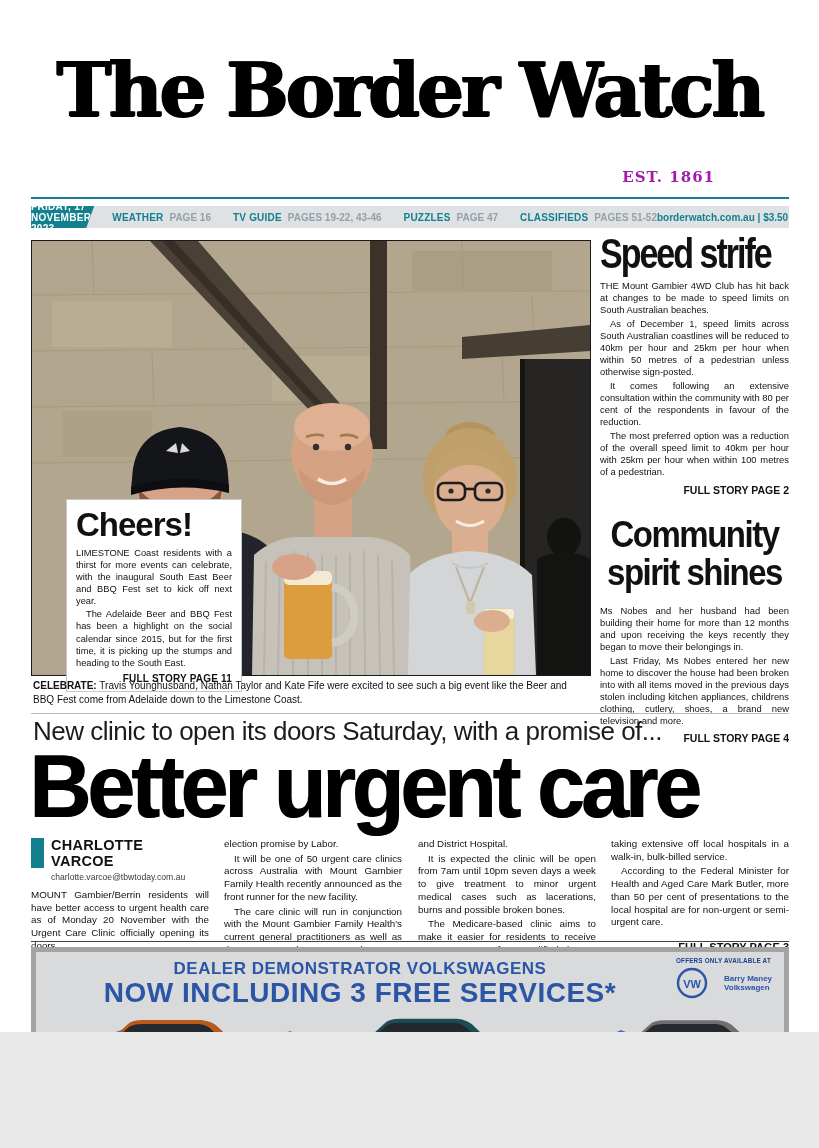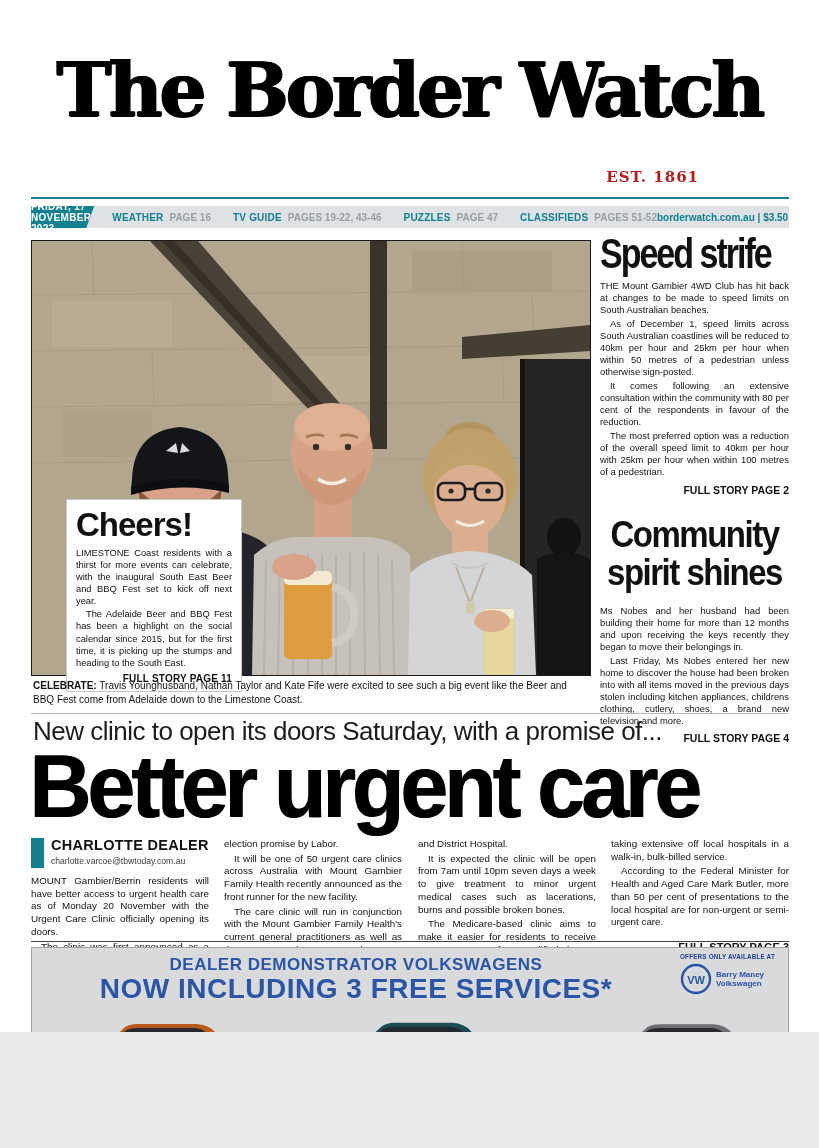--- a/index.html
+++ b/index.html
@@ -3,22 +3,22 @@
 <meta charset="utf-8">
 <style>
   html,body{margin:0;padding:0;background:#e9e9e9;}
   .page{position:relative;width:819px;height:1032px;background:#ffffff;margin:0 auto;
         font-family:"Liberation Sans",sans-serif;color:#111;overflow:hidden;}
 
   
   .masthead{position:absolute;top:46px;left:0;width:100%;margin:0;text-align:center;
     font-family:"DejaVu Serif",serif;font-weight:bold;font-size:74px;letter-spacing:-3px;
     line-height:1.2;color:#000;text-shadow:1px 0 #000,-1px 0 #000,0 1px #000;}
-  .est{position:absolute;top:168px;right:120px;font-family:"DejaVu Serif",serif;
-    font-weight:bold;font-size:15px;letter-spacing:1px;color:#b91c1c;}
+  .est{position:absolute;top:168px;right:104px;font-family:"DejaVu Serif",serif;
+    font-weight:bold;font-size:15px;letter-spacing:1px;color:#a21caf;}
   .teal-rule{position:absolute;top:197px;left:31px;width:758px;height:2px;background:#1a7f93;}
 
   
   .navbar{position:absolute;top:206px;left:31px;width:758px;height:22px;background:#dfe2e5;
     display:flex;align-items:center;font-size:10px;}
   .datebox{height:100%;width:172px;background:#12808f;color:#fff;font-weight:bold;
     display:flex;align-items:center;justify-content:center;letter-spacing:.3px;
     clip-path:polygon(0 0,100% 0,calc(100% - 8px) 100%,0 100%);}
   .nav-items{display:flex;gap:22px;margin-left:18px;align-items:center;}
   .nav-item{display:flex;gap:6px;align-items:flex-start;white-space:nowrap;}
@@ -68,28 +68,28 @@
   .c2 p + p, .c3 p + p, .c4 p + p{text-indent:10px;}
   .byline{display:flex;align-items:flex-start;margin-bottom:7px;}
   .byline-block{width:13px;height:30px;background:#12808f;margin-right:7px;flex:none;}
   .byline-name{font-size:14.5px;font-weight:bold;letter-spacing:.3px;line-height:1.1;}
   .byline-email{font-size:8.6px;color:#3a3a3a;margin-top:2px;}
   .col-fullstory{font-weight:bold;font-size:11px;text-align:right;margin-top:12px;}
 
   
   .divider2{position:absolute;top:941px;left:31px;width:758px;height:1px;background:#444;}
   .ad{position:absolute;top:947px;left:31px;width:758px;height:157px;background:#d9dadc;
-    overflow:hidden;border:1px solid #a3a3a3;box-sizing:border-box;}
+    overflow:hidden;border:5px solid #a3a3a3;box-sizing:border-box;}
   .ad-line1{position:absolute;top:7px;left:0;width:648px;text-align:center;
     color:#2b55a5;font-weight:bold;font-size:17px;letter-spacing:.5px;}
   .ad-line2{position:absolute;top:25px;left:0;width:648px;text-align:center;
     color:#2b55a5;font-weight:bold;font-size:28px;letter-spacing:.5px;}
   .ad-dealer{position:absolute;top:5px;right:8px;width:100px;}
   .offers{font-size:6.3px;font-weight:bold;color:#1c3f8f;letter-spacing:.2px;white-space:nowrap;}
-  .dealer-row{display:flex;align-items:center;margin-top:3px;}
+  .dealer-row{display:flex;align-items:center;margin-top:3px;gap:12px;}
   .dealer-name{font-size:8px;font-weight:bold;color:#2b55a5;line-height:1.15;width:52px;margin-left:4px;}
   .zigzag{position:absolute;left:0;bottom:0;width:758px;height:96px;}
   .car{position:absolute;}
   .car-1{left:26px;bottom:10px;}
   .car-2{left:290px;bottom:13px;}
   .car-3{left:558px;bottom:15px;}
   .ad-code{position:absolute;left:6px;bottom:6px;font-size:6px;font-weight:bold;color:#c8cdef;}
   .ad-conditions{position:absolute;right:128px;bottom:7px;font-size:7.5px;font-weight:bold;color:#efe48c;}
   .ad-stock{position:absolute;right:8px;bottom:7px;font-size:10px;font-weight:bold;color:#efe48c;}
 </style>
@@ -250,21 +250,21 @@
 
   <div class="divider1"></div>
   <div class="kicker">New clinic to open its doors Saturday, with a promise of...</div>
   <h2 class="mega">Better urgent care</h2>
 
   <section class="article">
     <div class="col c1">
       <div class="byline">
         <span class="byline-block"></span>
         <div>
-          <div class="byline-name">CHARLOTTE DEALER</div>
+          <div class="byline-name">CHARLOTTE VARCOE</div>
           <div class="byline-email">charlotte.varcoe@tbwtoday.com.au</div>
         </div>
       </div>
       <p>MOUNT Gambier/Berrin residents will have better access to urgent health care as of Monday 20 November with the Urgent Care Clinic officially opening its doors.</p>
       <p>The clinic was first announced as a $1.35m</p>
     </div>
     <div class="col c2">
       <p>election promise by Labor.</p>
       <p>It will be one of 50 urgent care clinics across Australia with Mount Gambier Family Health recently announced as the front runner for the new facility.</p>
       <p>The care clinic will run in conjunction with the Mount Gambier Family Health's current general practitioners as well as the emergency department at the Mount Gambier</p>

